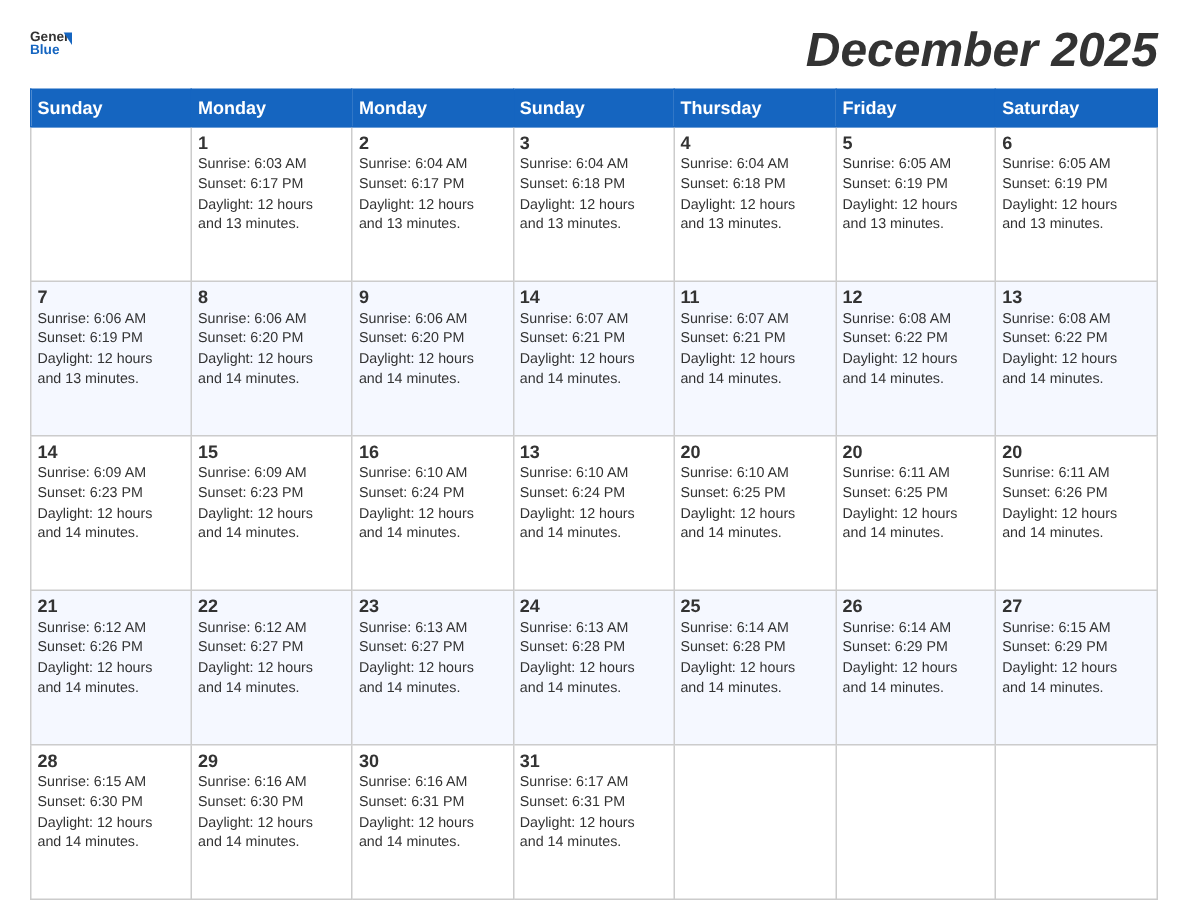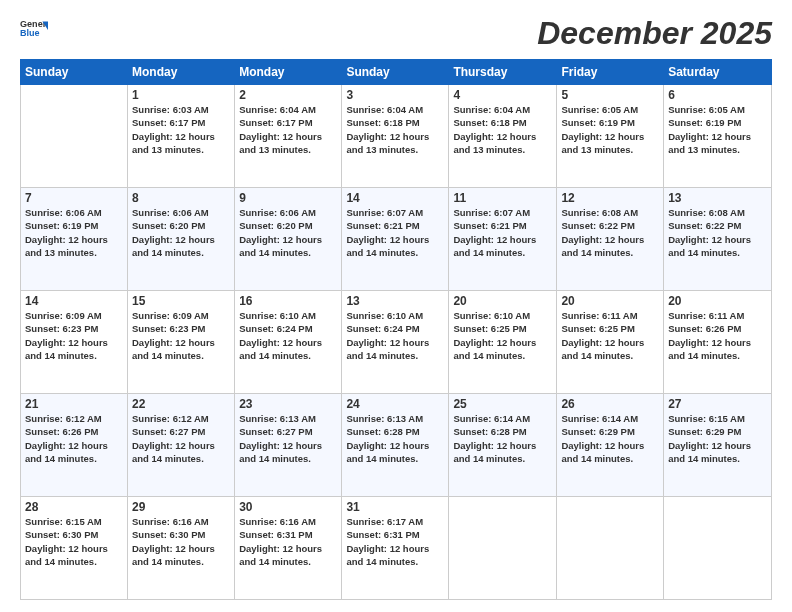--- a/index.html
+++ b/index.html
@@ -72,21 +72,20 @@
       font-size: 12px;
       font-weight: bold;
       color: #333;
       display: block;
       margin-bottom: 1px;
     }
     .day-info {
       font-size: 9.5px;
       color: #333;
       line-height: 1.4;
-      font-weight: bold;
     }
     .empty-cell {
       background: #f9f9f9;
     }
     .calendar tr:nth-child(even) td {
       background-color: #f5f8ff;
     }
     .calendar tr:nth-child(odd) td {
       background-color: #fff;
     }

